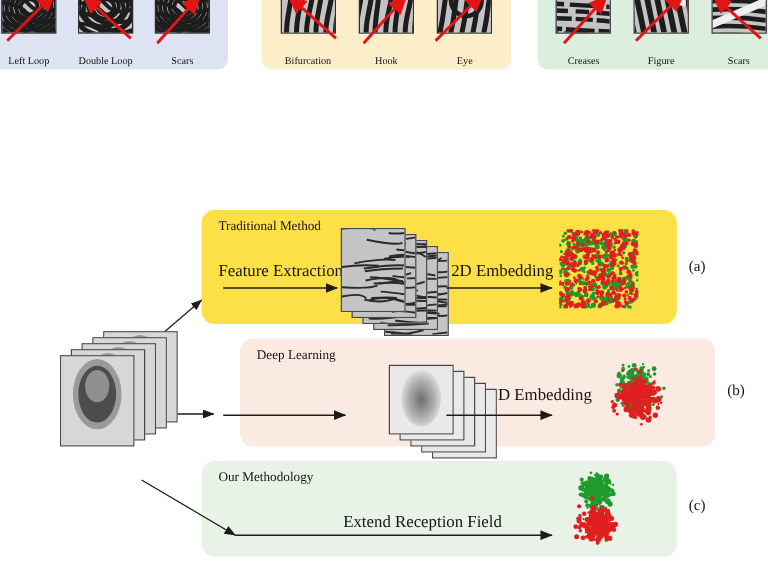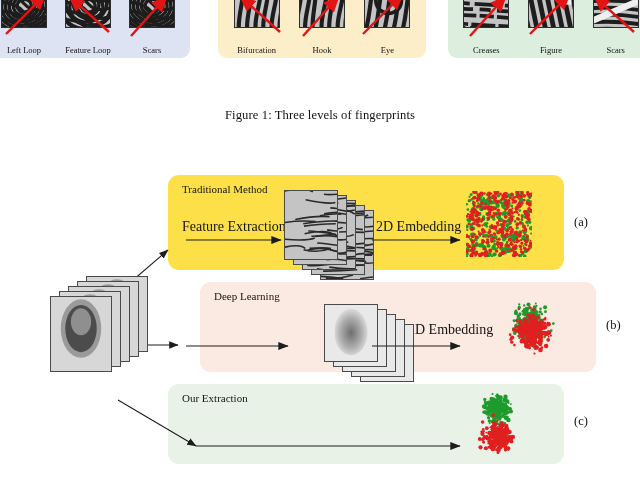--- a/index.html
+++ b/index.html
@@ -277,21 +277,21 @@
                 <ellipse cx="22" cy="19.2" rx="21.4" ry="18.0" transform="rotate(-22 22 19.2)" fill="none" stroke="#1d1d1d" stroke-width="2.1"></ellipse>
                 <path d="M -4 3.2 Q 13.2 -2.8 22 7.2 T 50 0.2" fill="none" stroke="#1d1d1d" stroke-width="2"></path>
                 <path d="M -4 8.6 Q 13.2 2.6 22 12.6 T 50 5.6" fill="none" stroke="#1d1d1d" stroke-width="2"></path>
                 <path d="M -4 14.0 Q 13.2 8.0 22 18.0 T 50 11.0" fill="none" stroke="#1d1d1d" stroke-width="2"></path>
                 <path d="M -4 19.4 Q 13.2 13.4 22 23.4 T 50 16.4" fill="none" stroke="#1d1d1d" stroke-width="2"></path>
                 <path d="M -4 24.8 Q 13.2 18.8 22 28.8 T 50 21.8" fill="none" stroke="#1d1d1d" stroke-width="2"></path>
                 <path d="M -4 30.2 Q 13.2 24.2 22 34.2 T 50 27.2" fill="none" stroke="#1d1d1d" stroke-width="2"></path>
                 <path d="M -4 35.6 Q 13.2 29.6 22 39.6 T 50 32.6" fill="none" stroke="#1d1d1d" stroke-width="2"></path>
               </svg>
             </div>
-            <div class="cap">Feature Loop</div>
+            <div class="cap">Double Loop</div>
           </div>
           <div class="cell">
             <div class="thumb">
               <svg class="rid" viewBox="0 0 44 40" preserveAspectRatio="none" xmlns="http://www.w3.org/2000/svg">
     <rect x="0" y="0" width="44" height="40" fill="#c4c4c4"></rect>
                 <ellipse cx="22" cy="19.2" rx="4.4" ry="4.0" transform="rotate(4 22 19.2)" fill="none" stroke="#1d1d1d" stroke-width="2.1"></ellipse>
                 <ellipse cx="22" cy="19.2" rx="6.8" ry="6.0" transform="rotate(4 22 19.2)" fill="none" stroke="#1d1d1d" stroke-width="2.1"></ellipse>
                 <ellipse cx="22" cy="19.2" rx="9.3" ry="8.0" transform="rotate(4 22 19.2)" fill="none" stroke="#1d1d1d" stroke-width="2.1"></ellipse>
                 <ellipse cx="22" cy="19.2" rx="11.7" ry="10.0" transform="rotate(4 22 19.2)" fill="none" stroke="#1d1d1d" stroke-width="2.1"></ellipse>
                 <ellipse cx="22" cy="19.2" rx="14.1" ry="12.0" transform="rotate(4 22 19.2)" fill="none" stroke="#1d1d1d" stroke-width="2.1"></ellipse>
@@ -379,21 +379,20 @@
       <div class="arrow-red" style="left: 586px; top: -10px; width: 60px; height: 54px;"><svg width="60" height="54" viewBox="0 0 60 54" xmlns="http://www.w3.org/2000/svg">
       <defs>
             <marker id="rm22" markerWidth="7" markerHeight="6" refX="6.5" refY="3" orient="auto">
       <polygon points="0 0, 7 3, 0 6" fill="#e21414"></polygon>
             </marker>
           </defs>
       <path d="M48,42 L8,6" stroke="#e21414" stroke-width="2.4" fill="none" marker-end="url(#rm22)"></path>
         </svg></div>
     </div>
 
-  <div class="figcap">Figure 1: Three levels of fingerprints</div>
 
   <div class="pipeline" id="pipeline">
       <div class="row" style="top: 10px; height: 95px; background: #fde047;">
         <div class="row-title" style="top: 8px;">Traditional Method</div>
         <div class="row-sub" style="left: 14px; top: 44px;">Feature Extraction</div>
         <div class="row-sub" style="left: 208px; top: 44px;">2D Embedding</div>
         <div class="stack" style="left: 116px; top: 15px; width: 97px; height: 93px;">
           <div class="sheet" style="left:36px;top:20px;width:52px;height:68px;"><svg class="rid" viewBox="0 0 52 68" preserveAspectRatio="none" xmlns="http://www.w3.org/2000/svg">
     <rect x="0" y="0" width="52" height="68" fill="#c4c4c4"></rect>
               <path d="M 11.4 9.2 q 14.6 5.0 26.0 -3.6" fill="none" stroke="#2a2a2a" stroke-width="1.6"></path>
@@ -1785,21 +1784,22 @@
             <circle cx="32.9" cy="53.6" r="1.08" fill="#e02020"></circle>
             <circle cx="41.1" cy="44.9" r="2.18" fill="#e02020"></circle>
             <circle cx="22.1" cy="29.1" r="1.93" fill="#e02020"></circle>
             <circle cx="21.0" cy="34.2" r="1.24" fill="#e02020"></circle>
             <circle cx="31.8" cy="33.1" r="1.51" fill="#e02020"></circle>
           </svg>
         </div>
         <div class="tag" style="left: 406px; top: 36px;">(b)</div>
       </div>
       <div class="row" style="top: 219px; height: 80px; background: rgb(232, 242, 231);">
-        <div class="row-title" style="top: 8px;">Our Extraction</div>
+        <div class="row-title" style="top: 8px;">Our Methodology</div>
+        <div class="row-sub" style="left: 118px; top: 44px;">Extend Reception Field</div>
         <div class="scatter" style="left: 298px; top: 8px;">
           <svg width="64" height="64" viewBox="0 0 64 64" xmlns="http://www.w3.org/2000/svg">
             <circle cx="36.8" cy="22.9" r="1.13" fill="#1f9b2e"></circle>
             <circle cx="31.9" cy="7.6" r="1.10" fill="#1f9b2e"></circle>
             <circle cx="29.5" cy="9.6" r="1.82" fill="#1f9b2e"></circle>
             <circle cx="19.7" cy="13.1" r="1.39" fill="#1f9b2e"></circle>
             <circle cx="20.7" cy="11.3" r="2.10" fill="#1f9b2e"></circle>
             <circle cx="27.5" cy="14.8" r="1.44" fill="#1f9b2e"></circle>
             <circle cx="41.0" cy="15.5" r="1.92" fill="#1f9b2e"></circle>
             <circle cx="26.2" cy="9.7" r="1.07" fill="#1f9b2e"></circle>

